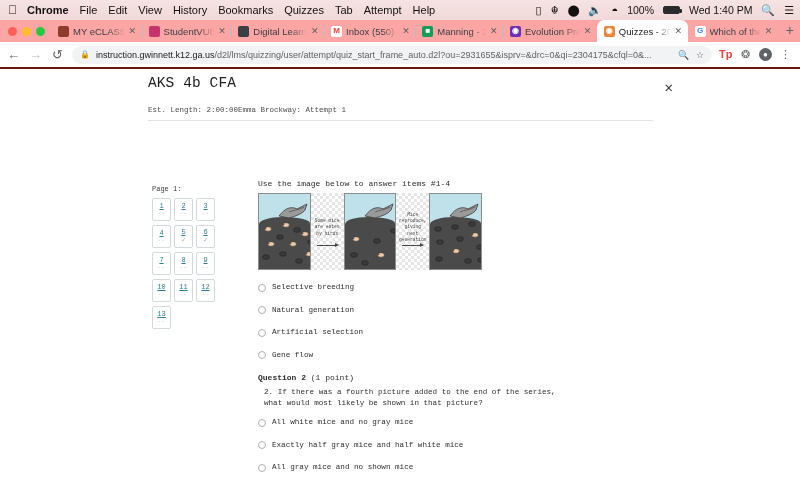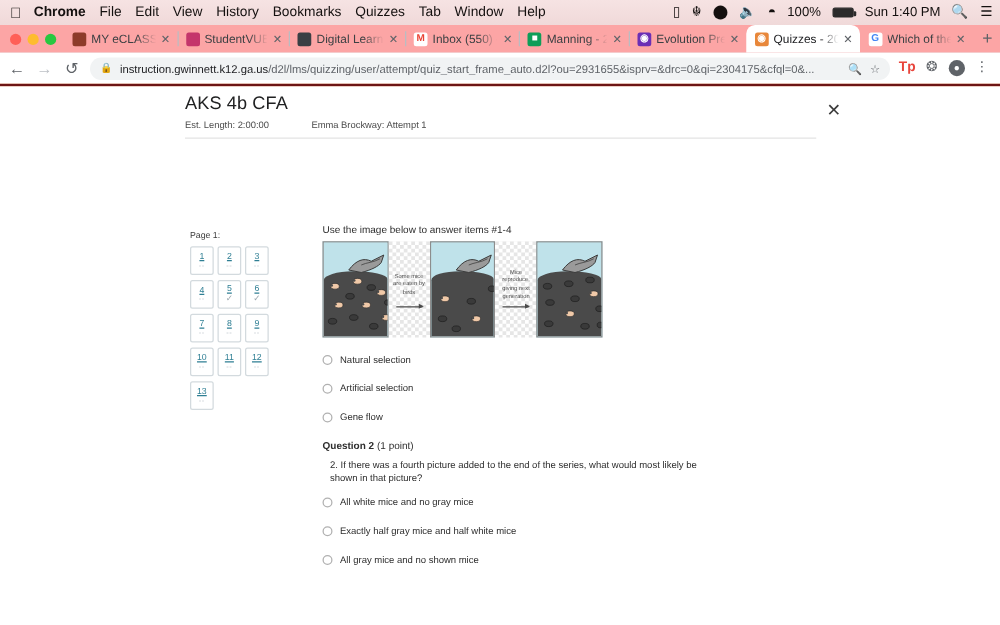--- a/index.html
+++ b/index.html
@@ -145,30 +145,31 @@
   .avatar-ico {
     width: 13px; height: 13px; border-radius: 50%;
     background: #5f6368; color: #fff;
     font-size: 8px; display: inline-flex; align-items: center; justify-content: center;
   }
 
   
   .viewport {
     position: absolute;
     top: 47px; left: 0; right: 0; bottom: 0;
-    background: #c2410c;
+    background: #ffffff;
     overflow: hidden;
+    font-family: Liberation Mono, monospace;
   }
   .redline { height: 2px; background: #6d1515; width: 100%; }
   .page-scroll { position: relative; height: 431px; background: #fff; }
 
   .quizwrap { position: absolute; left: 148px; top: 6px; width: 505px; }
   .quiz-header { position: relative; padding-bottom: 6px; border-bottom: 1px solid #e3e3e3; }
   .quiz-title { font-size: 14.5px; color: #202122; font-weight: 400; letter-spacing: .1px; }
-  .quiz-sub { margin-top: 4px; font-size: 7.5px; color: #4c4c4c; display: flex; gap: 34px; }
+  .quiz-sub { margin-top: 15px; font-size: 7.5px; color: #4c4c4c; display: flex; }
   .closebtn {
     position: absolute; right: -20px; top: 6px;
     font-size: 14px; color: #3b3b3b; line-height: 1;
   }
 
   
   .navpanel { position: absolute; left: 152px; top: 116px; width: 70px; }
   .navpanel .pglabel { font-size: 7px; color: #3c3c3c; margin-bottom: 5px; }
   .qgrid { display: grid; grid-template-columns: repeat(3, 19px); gap: 4px 3px; }
   .qcell {
@@ -251,32 +252,32 @@
 <div class="menubar">
   <span class="apple"></span>
   <span class="mi bold">Chrome</span>
   <span class="mi">File</span>
   <span class="mi">Edit</span>
   <span class="mi">View</span>
   <span class="mi">History</span>
   <span class="mi">Bookmarks</span>
   <span class="mi">Quizzes</span>
   <span class="mi">Tab</span>
-  <span class="mi">Window</span>
+  <span class="mi">Attempt</span>
   <span class="mi">Help</span>
 
   <span class="right">
     <span class="gl">▯</span>
     <span class="gl">☬</span>
     <span class="gl">⬤</span>
     <span class="gl">🔈</span>
     <span class="gl">◓</span>
     <span>100%</span>
     <span class="battery"></span>
-    <span>Sun 1:40 PM</span>
+    <span>Wed 1:40 PM</span>
     <span class="gl">🔍</span>
     <span class="gl">☰</span>
   </span>
 </div>
 
 <div class="chrome">
 
   <div class="tabstrip">
     <span class="traffic">
       <span class="dot r"></span>
@@ -555,21 +556,25 @@
             <svg class="mouse" style="left:47px;top:63px" viewBox="0 0 9 6">
                 <ellipse cx="4" cy="3" rx="3.4" ry="2.3" fill="#3a3a3a" stroke="#1c1c1c" stroke-width=".5"></ellipse>
               </svg>
           </div>
         </div>
 
         <div class="qblock">
           <div class="options">
             <label class="opt">
               <span class="radio"></span>
-              <span>Natural selection</span>
+              <span>Selective breeding</span>
+            </label>
+            <label class="opt">
+              <span class="radio"></span>
+              <span>Natural generation</span>
             </label>
             <label class="opt">
               <span class="radio"></span>
               <span>Artificial selection</span>
             </label>
             <label class="opt">
               <span class="radio"></span>
               <span>Gene flow</span>
             </label>
           </div>

